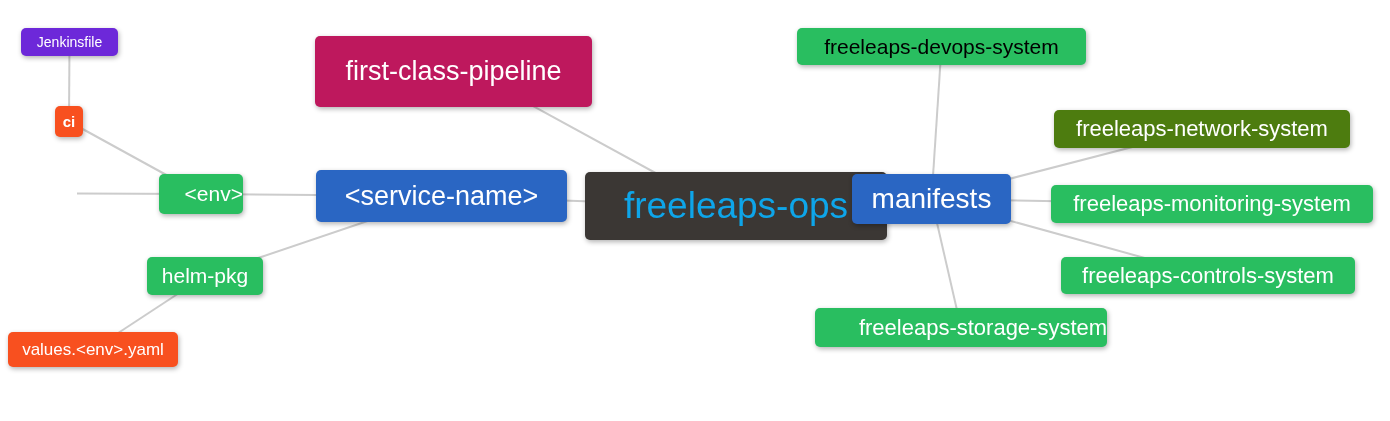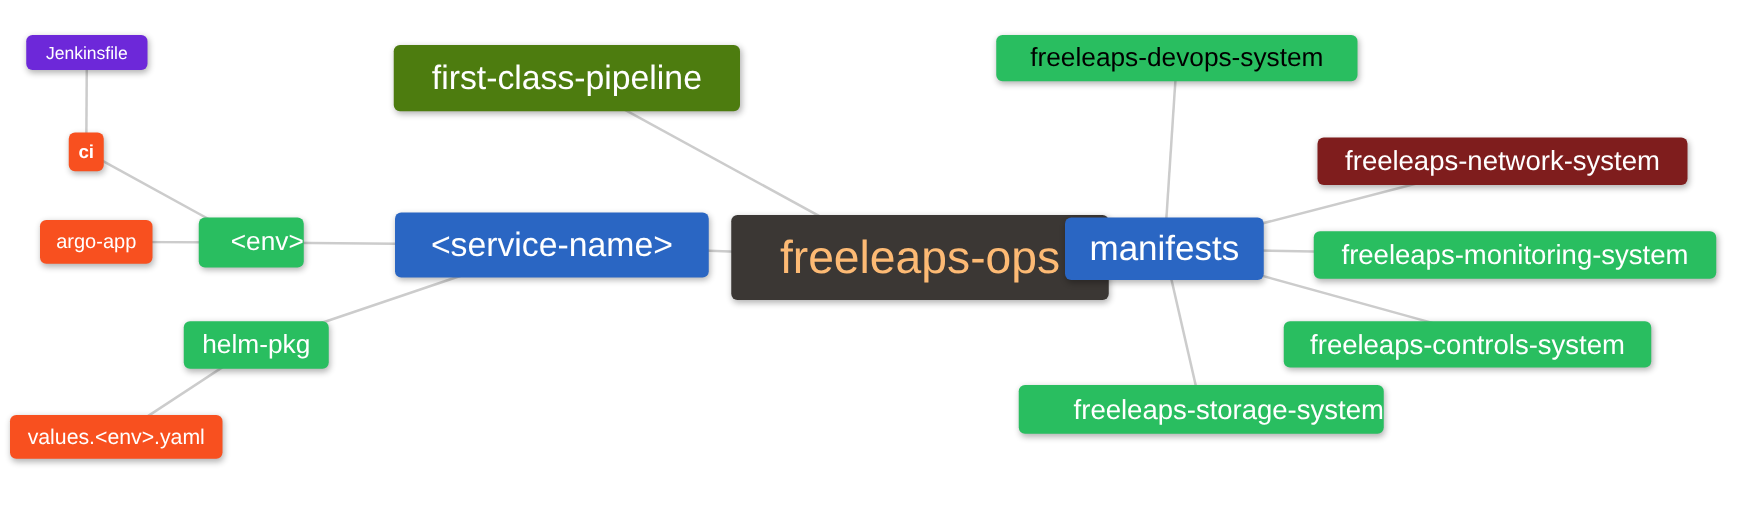--- a/index.html
+++ b/index.html
@@ -65,53 +65,50 @@
       <line x1="931.5" y1="199" x2="1208" y2="275.5" stroke="#cccccc" stroke-width="2"></line>
       <line x1="931.5" y1="199" x2="961" y2="327.5" stroke="#cccccc" stroke-width="2"></line>
     </svg>
   <div class="node-layer">
       <div class="node" style="left: 21px; top: 28px; width: 97px; height: 28px; background: #6d28d9; color: rgb(255, 255, 255); font-size: 14px; font-weight: 400;">
         <span>Jenkinsfile</span>
       </div>
       <div class="node" style="left: 55px; top: 106px; width: 28px; height: 31px; background: rgb(248, 80, 31); color: rgb(255, 255, 255); font-size: 15px; font-weight: 700;">
         <span>ci</span>
       </div>
-      <div class="node" style="left: 32px; top: 176px; width: 90px; height: 35px; background: rgb(248, 80, 31); color: rgb(255, 255, 255); font-size: 16px; font-weight: 400;">
-        <span>argo-app</span>
-      </div>
       <div class="node" style="left: 159px; top: 174px; width: 84px; height: 40px; background: rgb(41, 190, 96); color: rgb(255, 255, 255); font-size: 21px; font-weight: 400; justify-content: flex-end;">
         <span>&lt;env&gt;</span>
       </div>
       <div class="node" style="left: 147px; top: 257px; width: 116px; height: 38px; background: rgb(41, 190, 96); color: rgb(255, 255, 255); font-size: 21px; font-weight: 400;">
         <span>helm-pkg</span>
       </div>
       <div class="node" style="left: 8px; top: 332px; width: 170px; height: 35px; background: rgb(248, 80, 31); color: rgb(255, 255, 255); font-size: 17px; font-weight: 400;">
         <span>values.&lt;env&gt;.yaml</span>
       </div>
-      <div class="node" style="left: 315px; top: 36px; width: 277px; height: 53px; background: #4d7c0f; color: rgb(255, 255, 255); font-size: 27px; font-weight: 400;">
+      <div class="node" style="left: 315px; top: 36px; width: 277px; height: 71px; background: #be185d; color: rgb(255, 255, 255); font-size: 27px; font-weight: 400;">
         <span>first-class-pipeline</span>
       </div>
       <div class="node" style="left: 316px; top: 170px; width: 251px; height: 52px; background: rgb(42, 102, 195); color: rgb(255, 255, 255); font-size: 27px; font-weight: 400;">
         <span>&lt;service-name&gt;</span>
       </div>
-      <div class="node" style="left: 585px; top: 172px; width: 302px; height: 68px; background: rgb(59, 55, 52); color: #fdba74; font-size: 37px; font-weight: 400;">
+      <div class="node" style="left: 585px; top: 172px; width: 302px; height: 68px; background: rgb(59, 55, 52); color: #0ea5e9; font-size: 37px; font-weight: 400;">
         <span>freeleaps-ops</span>
       </div>
       <div class="node" style="left: 852px; top: 174px; width: 159px; height: 50px; background: rgb(42, 102, 195); color: rgb(255, 255, 255); font-size: 28px; font-weight: 400;">
         <span>manifests</span>
       </div>
       <div class="node" style="left: 797px; top: 28px; width: 289px; height: 37px; background: rgb(41, 190, 96); color: #000000; font-size: 21px; font-weight: 400;">
         <span>freeleaps-devops-system</span>
       </div>
-      <div class="node" style="left: 1054px; top: 110px; width: 296px; height: 38px; background: #7f1d1d; color: rgb(255, 255, 255); font-size: 22px; font-weight: 400;">
+      <div class="node" style="left: 1054px; top: 110px; width: 296px; height: 38px; background: #4d7c0f; color: rgb(255, 255, 255); font-size: 22px; font-weight: 400;">
         <span>freeleaps-network-system</span>
       </div>
       <div class="node" style="left: 1051px; top: 185px; width: 322px; height: 38px; background: rgb(41, 190, 96); color: rgb(255, 255, 255); font-size: 22px; font-weight: 400;">
         <span>freeleaps-monitoring-system</span>
       </div>
-      <div class="node" style="left: 1027px; top: 257px; width: 294px; height: 37px; background: rgb(41, 190, 96); color: rgb(255, 255, 255); font-size: 22px; font-weight: 400;">
+      <div class="node" style="left: 1061px; top: 257px; width: 294px; height: 37px; background: rgb(41, 190, 96); color: rgb(255, 255, 255); font-size: 22px; font-weight: 400;">
         <span>freeleaps-controls-system</span>
       </div>
       <div class="node" style="left: 815px; top: 308px; width: 292px; height: 39px; background: rgb(41, 190, 96); color: rgb(255, 255, 255); font-size: 22px; font-weight: 400; padding-left: 44px;">
         <span>freeleaps-storage-system</span>
       </div>
     </div>
 </div>
 
 </body></html>

